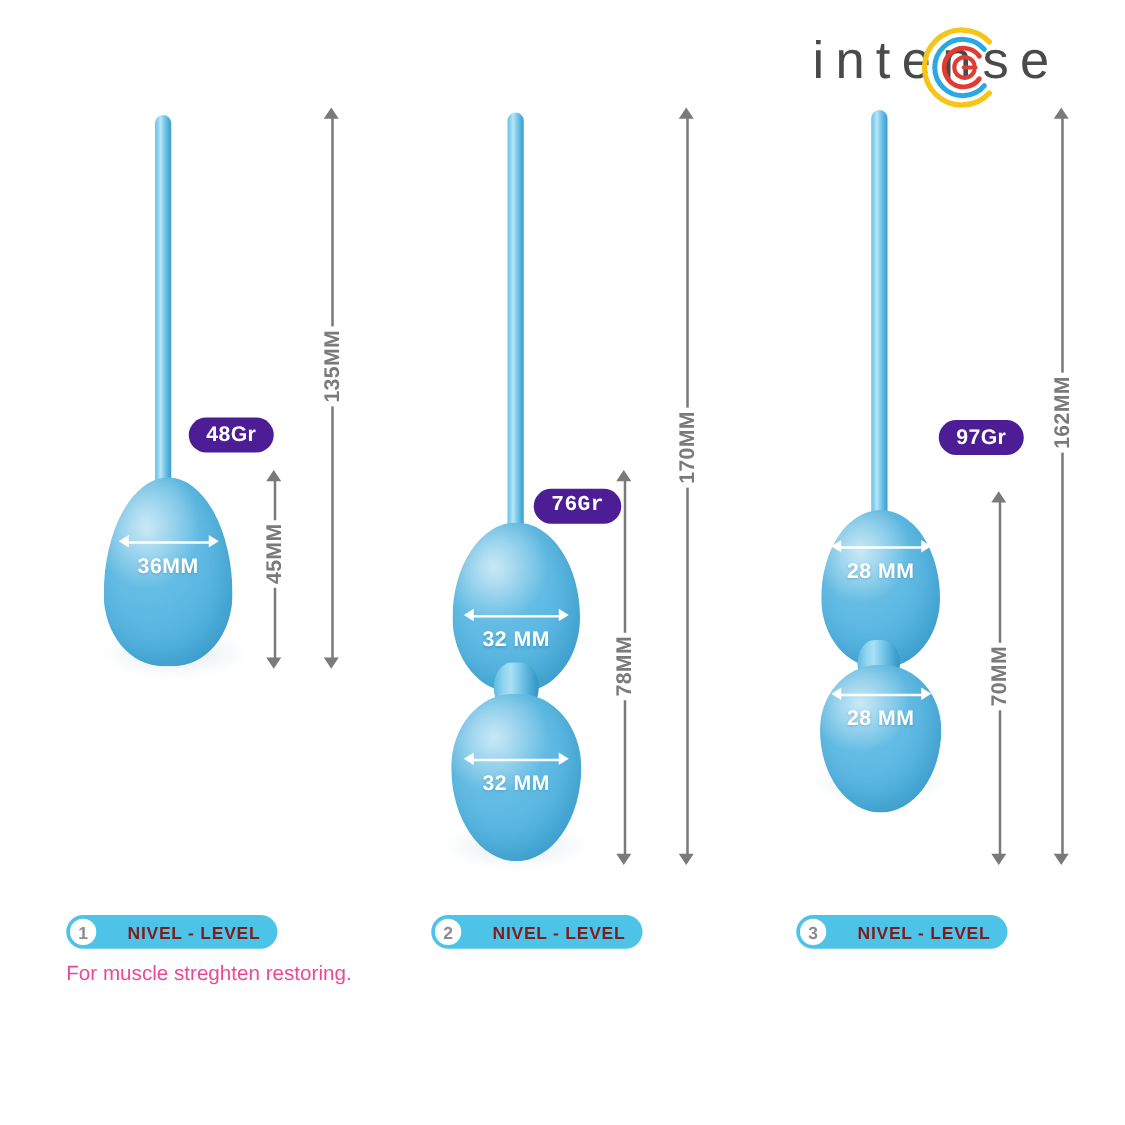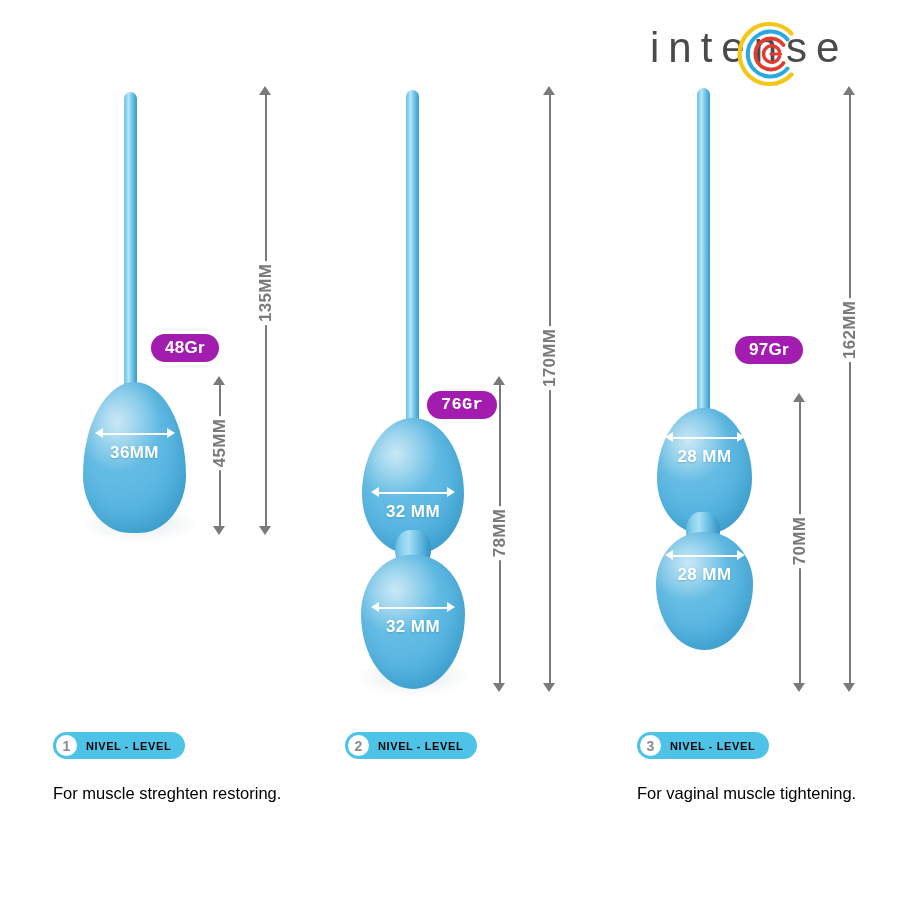--- a/index.html
+++ b/index.html
@@ -138,21 +138,21 @@
     font-size: 17px;
     font-weight: bold;
     letter-spacing: 0.4px;
     text-shadow: 0 1px 2px rgba(30,110,150,0.35);
     white-space: nowrap;
   }
 
   
   .weight-badge {
     position: absolute;
-    background: #a21caf;
+    background: #4c1d95;
     color: #ffffff;
     border-radius: 14px;
     font-size: 17px;
     font-weight: bold;
     letter-spacing: 0.3px;
     padding: 5px 14px 6px 14px;
     white-space: nowrap;
     line-height: 1;
   }
 
@@ -213,38 +213,39 @@
     color: #8c8c8c;
     font-size: 14px;
     font-weight: bold;
     display: flex;
     align-items: center;
     justify-content: center;
     margin-right: 9px;
     flex: 0 0 auto;
   }
   .level-label {
-    color: #000000;
-    font-size: 11px;
+    color: #7f1d1d;
+    font-size: 14px;
     font-weight: bold;
     letter-spacing: 0.6px;
     white-space: nowrap;
+    margin-left: 16px;
   }
   .cap-es {
     margin-top: 14px;
     font-size: 16.5px;
     font-weight: bold;
     color: #231f20;
     line-height: 1.22;
   }
   .cap-en {
-    margin-top: 24px;
+    margin-top: 10px;
     font-size: 16.5px;
     font-weight: normal;
-    color: #000000;
+    color: #ec4899;
     line-height: 1.25;
   }
 </style>
 </head>
 <body>
 
 <div id="canvas">
 
   <div class="logo">
     <div class="logo-word">intense</div>
@@ -365,21 +366,21 @@
 
       <div class="wdim" style="left:56px; top:550px; width:97px;">
         <div class="warrow" style="width:80px;">
           <div class="whead left"></div>
           <div class="wline"></div>
           <div class="whead right"></div>
         </div>
         <div class="wtext">28 MM</div>
       </div>
 
-      <div class="weight-badge" style="left:135px; top:336px;">97Gr</div>
+      <div class="weight-badge" style="left:151px; top:336px;">97Gr</div>
 
       <div class="vdim" style="left:187px; top:393px; height:299px;">
         <div class="vhead top"></div>
         <div class="vline"></div>
         <div class="vhead bottom"></div>
         <div class="vtext" style="top:133px;">70MM</div>
       </div>
 
       <div class="vdim" style="left:237px; top:86px; height:606px;">
         <div class="vhead top"></div>
@@ -403,16 +404,15 @@
       <div class="level-num">2</div>
       <div class="level-label">NIVEL - LEVEL</div>
     </div>
   </div>
 
   <div class="caption" style="left:637px; width:230px;">
     <div class="level-pill">
       <div class="level-num">3</div>
       <div class="level-label">NIVEL - LEVEL</div>
     </div>
-    <div class="cap-en">For vaginal muscle tightening.</div>
   </div>
 
 </div>
 
 </body></html>

